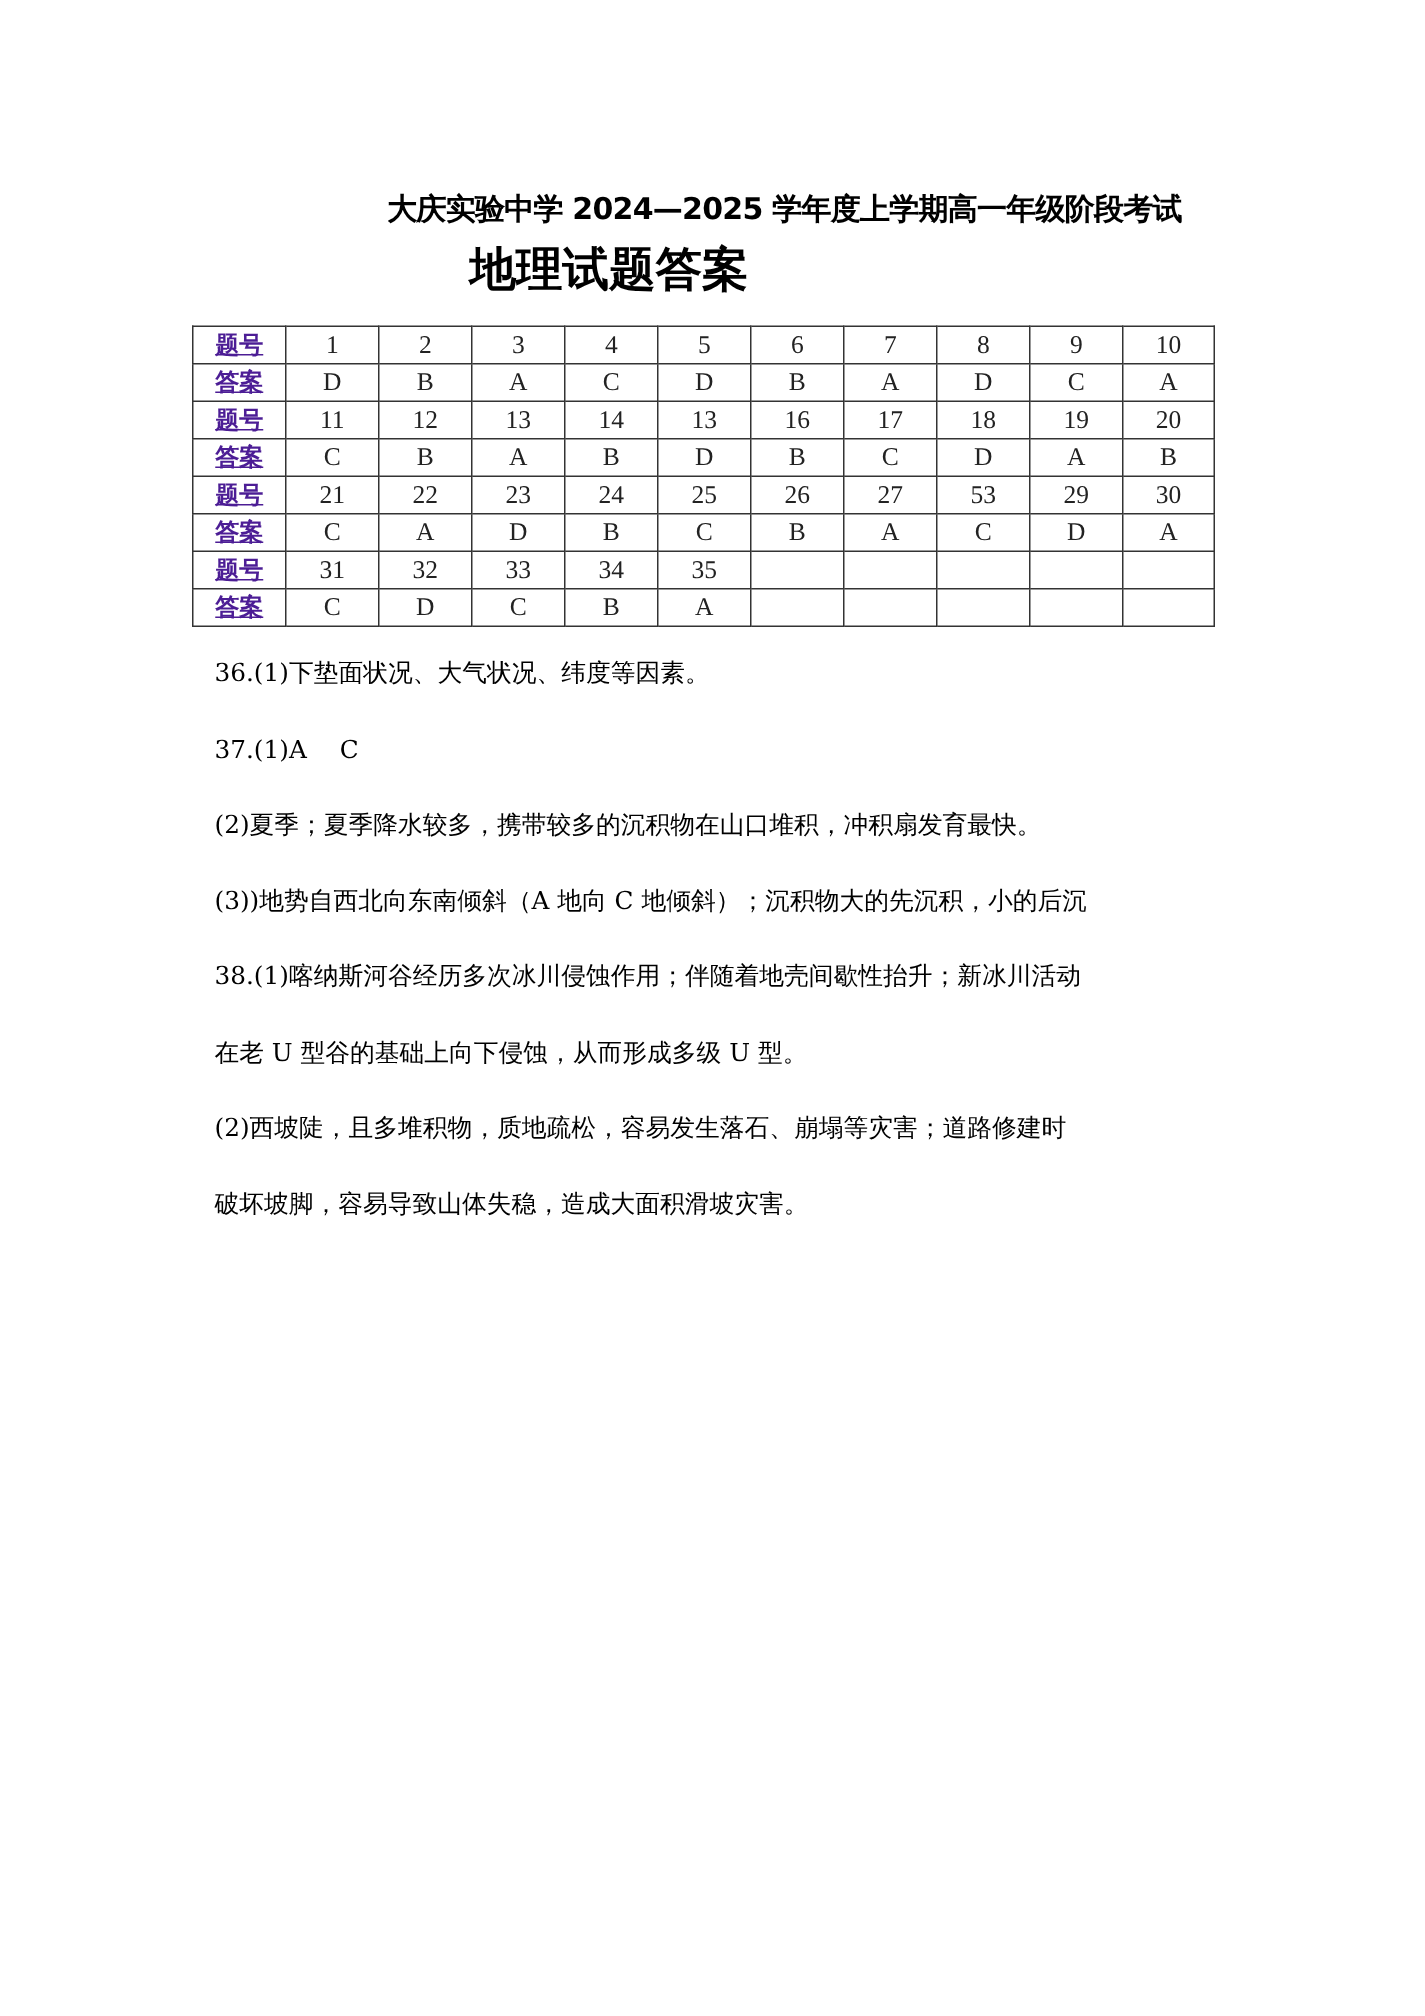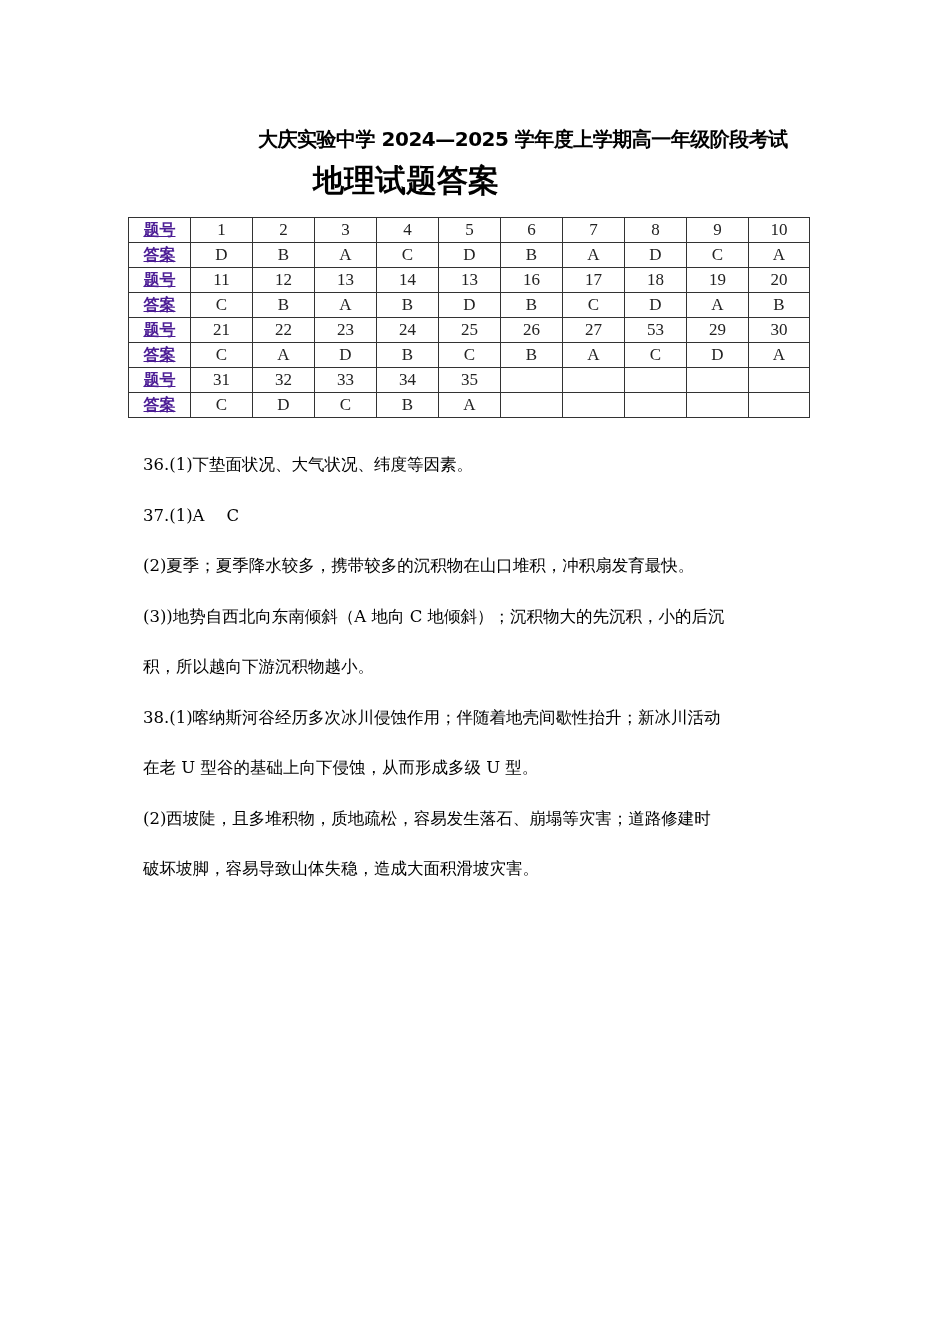--- a/index.html
+++ b/index.html
@@ -70,21 +70,20 @@
       text-decoration: underline;
     }
     .answers {
       position: absolute;
       left: 143px;
       top: 436px;
       width: 670px;
       font-family: "DejaVu Serif", "Liberation Serif", serif;
       font-size: 16.5px;
       line-height: 25px;
-      margin-top: 16px;
     }
     .answer-line {
       margin: 0;
       height: 50.5px;
       white-space: nowrap;
       overflow: visible;
     }
     .gap {
       display: inline-block;
       width: 22px;
@@ -216,18 +215,17 @@
         <td></td>
       </tr>
     </tbody>
 </table>
 
 <div class="answers">
   <p class="answer-line">36.(1)下垫面状况、大气状况、纬度等因素。</p>
   <p class="answer-line"><span>37.(1)A</span><span class="gap"></span><span>C</span></p>
   <p class="answer-line">(2)夏季；夏季降水较多，携带较多的沉积物在山口堆积，冲积扇发育最快。</p>
   <p class="answer-line">(3))地势自西北向东南倾斜（A 地向 C 地倾斜）；沉积物大的先沉积，小的后沉</p>
-  <p class="answer-line">积，所以越向下游沉积物越小。</p>
   <p class="answer-line">38.(1)喀纳斯河谷经历多次冰川侵蚀作用；伴随着地壳间歇性抬升；新冰川活动</p>
   <p class="answer-line">在老 U 型谷的基础上向下侵蚀，从而形成多级 U 型。</p>
   <p class="answer-line">(2)西坡陡，且多堆积物，质地疏松，容易发生落石、崩塌等灾害；道路修建时</p>
   <p class="answer-line">破坏坡脚，容易导致山体失稳，造成大面积滑坡灾害。</p>
 </div>
 
 </body></html>

